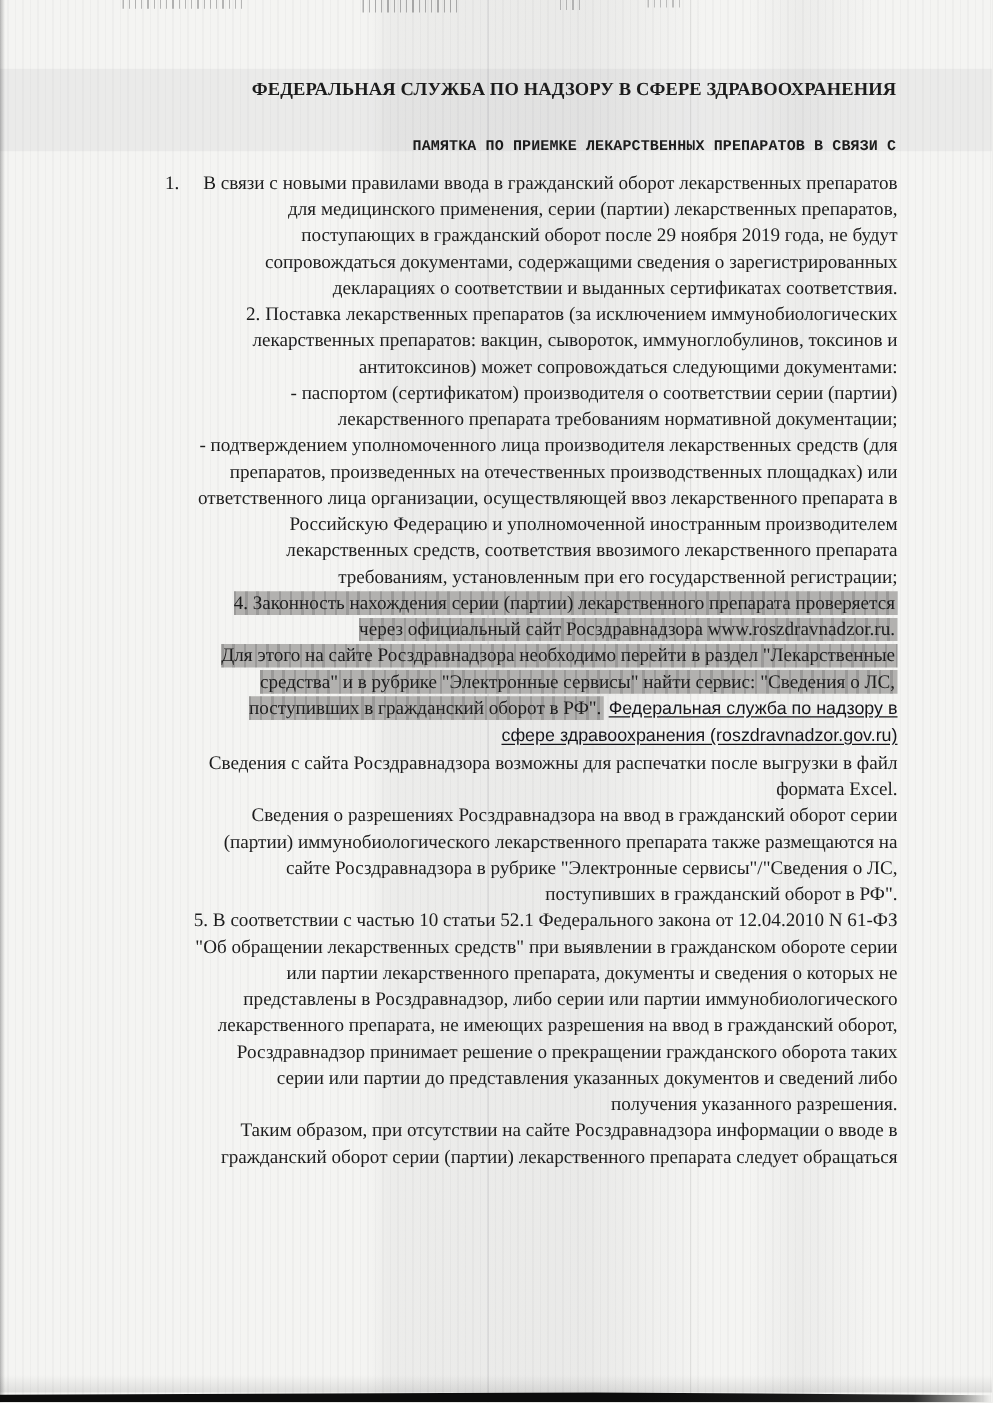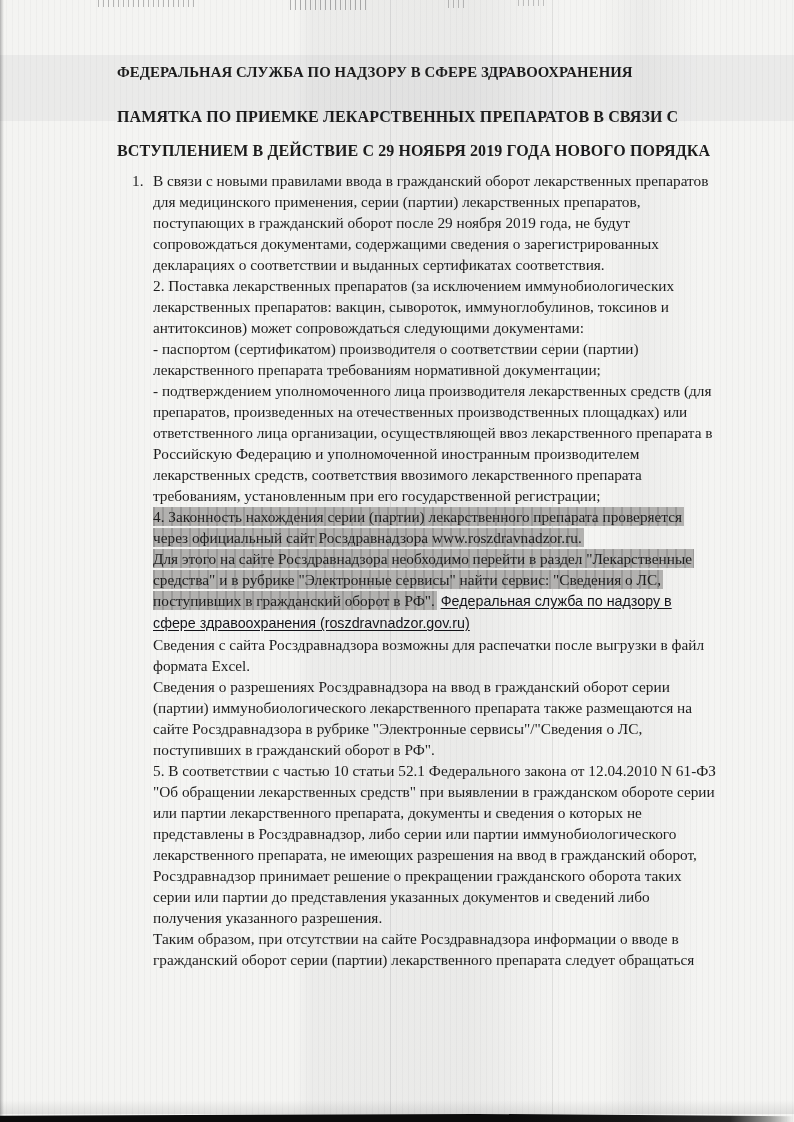--- a/index.html
+++ b/index.html
@@ -4,20 +4,21 @@
 <style>
   html,body{margin:0;padding:0;background:#e9e9e7;}
   .page{
     position:relative;
     width:794px;height:1122px;
     background:#f4f4f2;
     color:#1c1c1c;
     font-family:"Liberation Serif", serif;
     overflow:hidden;
     margin:0 auto;
+    text-align:right;
   }
   
   .texture{
     position:absolute;inset:0;pointer-events:none;
     background:
       repeating-linear-gradient(90deg, rgba(70,70,80,0.035) 0 1px, rgba(0,0,0,0) 1px 6px),
       linear-gradient(90deg, rgba(0,0,0,0) 295px, rgba(40,40,50,0.04) 310px, rgba(40,40,50,0.05) 470px, rgba(0,0,0,0) 565px),
       linear-gradient(90deg, rgba(0,0,0,0) 600px, rgba(40,40,50,0.04) 640px, rgba(0,0,0,0) 700px);
   }
   .fold-line-1{position:absolute;top:0;bottom:0;left:390px;width:1px;background:rgba(40,40,45,0.08);pointer-events:none;}
@@ -32,21 +33,21 @@
   .ts3{left:448px;width:20px;height:8px;opacity:.5;}
   .ts4{left:518px;width:30px;height:6px;opacity:.45;}
   .bottom-smudge{position:absolute;left:0;right:0;bottom:8px;height:14px;pointer-events:none;
     background:linear-gradient(180deg, rgba(0,0,0,0) 0, rgba(60,60,60,0.12) 100%);}
   .bottom-band{position:absolute;left:0;bottom:0;height:9px;width:100%;pointer-events:none;
     background:linear-gradient(90deg,#0c0c0c 0%,#0c0c0c 64%,#161616 80%,#2a2a2a 92%,#9a9a98 97%,rgba(150,150,148,0) 100%);
     clip-path:polygon(0 30%, 60% 10%, 100% 35%, 100% 100%, 0 100%);}
   
   .content{position:absolute;left:117px;top:62px;width:600px;}
   .agency,.date-line{font-weight:bold;font-size:14.8px;line-height:20px;letter-spacing:0.1px;}
-  .doc-title{font-weight:bold;font-size:16px;line-height:20px;margin:14px 0 0 0;letter-spacing:0.1px;}
+  .doc-title{font-weight:bold;font-size:12px;line-height:20px;margin:14px 0 0 0;letter-spacing:0.1px;font-family:Liberation Mono, monospace;}
   .doc-title.first{margin-top:25px;}
   .body-block{position:relative;margin:9px 0 0 36px;width:565px;font-size:15.3px;line-height:21px;}
   p.para{margin:0;position:relative;}
   .num{position:absolute;left:-21px;top:0;}
   .hl{
     background-color:#b2b1af;
     background-image:repeating-linear-gradient(90deg, rgba(25,25,28,0.16) 0 2px, rgba(0,0,0,0) 2px 9px);
     box-decoration-break:clone;-webkit-box-decoration-break:clone;
     padding:1px 2px 1px 0;
   }
@@ -74,21 +75,20 @@
   <div class="top-streaks ts3"></div>
   <div class="top-streaks ts4"></div>
   <div class="bottom-smudge"></div>
   <div class="bottom-band"></div>
 
   <div class="content">
 
     <div class="agency">ФЕДЕРАЛЬНАЯ СЛУЖБА ПО НАДЗОРУ В СФЕРЕ ЗДРАВООХРАНЕНИЯ</div>
 
     <div class="doc-title first">ПАМЯТКА ПО ПРИЕМКЕ ЛЕКАРСТВЕННЫХ ПРЕПАРАТОВ В СВЯЗИ С</div>
-    <div class="doc-title">ВСТУПЛЕНИЕМ В ДЕЙСТВИЕ С 29 НОЯБРЯ 2019 ГОДА НОВОГО ПОРЯДКА</div>
 
     <div class="body-block">
 
       <p class="para"><span class="num">1.</span><span>В связи с новыми правилами ввода в гражданский оборот лекарственных препаратов для медицинского применения, серии (партии) лекарственных препаратов, поступающих в гражданский оборот после 29 ноября 2019 года, не будут сопровождаться документами, содержащими сведения о зарегистрированных декларациях о соответствии и выданных сертификатах соответствия.</span></p>
 
       <p class="para">2. Поставка лекарственных препаратов (за исключением иммунобиологических лекарственных препаратов: вакцин, сывороток, иммуноглобулинов, токсинов и антитоксинов) может сопровождаться следующими документами:</p>
       <p class="para">- паспортом (сертификатом) производителя о соответствии серии (партии) лекарственного препарата требованиям нормативной документации;</p>
       <p class="para">- подтверждением уполномоченного лица производителя лекарственных средств (для препаратов, произведенных на отечественных производственных площадках) или ответственного лица организации, осуществляющей ввоз лекарственного препарата в Российскую Федерацию и уполномоченной иностранным производителем лекарственных средств, соответствия ввозимого лекарственного препарата требованиям, установленным при его государственной регистрации;</p>
 
       <p class="para"><span class="hl">4. Законность нахождения серии (партии) лекарственного препарата проверяется через официальный сайт Росздравнадзора www.roszdravnadzor.ru.</span><br>

